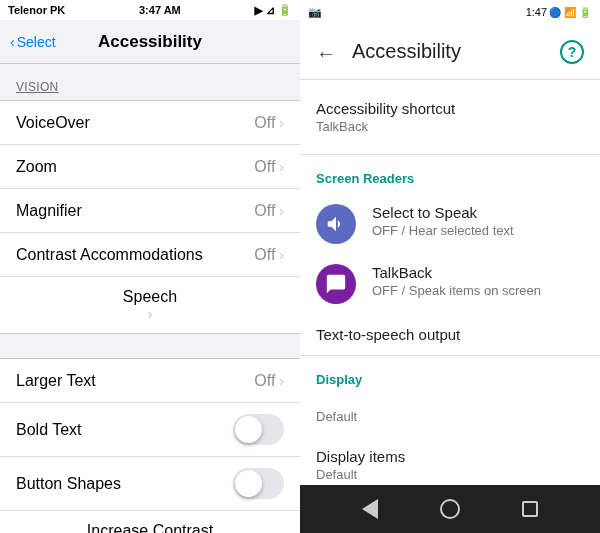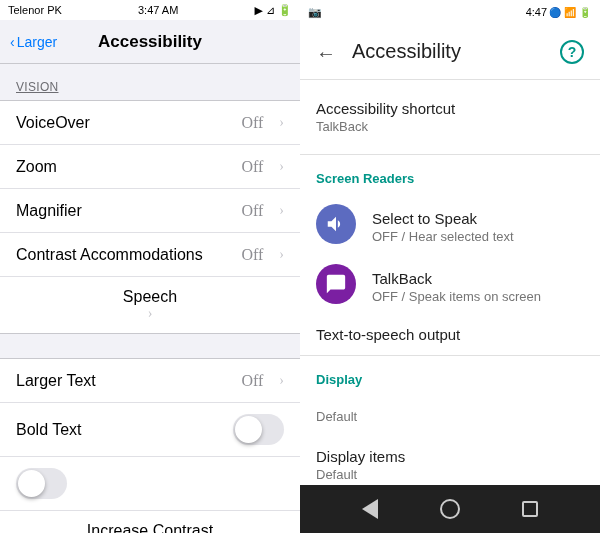--- a/index.html
+++ b/index.html
@@ -16,21 +16,21 @@
     }
 
     .ios-status-bar {
       background: #fff;
       height: 20px;
       display: flex;
       align-items: center;
       justify-content: space-between;
       padding: 0 8px;
       font-size: 11px;
-      font-weight: 400;
+      font-weight: 700;
     }
 
     .ios-nav-bar {
       background: #f2f2f7;
       height: 44px;
       display: flex;
       align-items: center;
       justify-content: center;
       position: relative;
       border-bottom: 1px solid #c8c8cd;
@@ -91,24 +91,23 @@
 
     .ios-row-label {
       font-size: 16px;
       color: #000;
       text-align: right;
     }
 
     .ios-row-right {
       display: flex;
       align-items: center;
-      gap: 16px;
+      gap: 4px;
       color: #8e8e93;
       font-size: 16px;
-      font-family: Liberation Serif, serif;
     }
 
     .ios-row-value {
       font-size: 16px;
       color: #8e8e93;
     }
 
     .ios-chevron {
       color: #c7c7cc;
       font-size: 14px;
@@ -229,21 +228,21 @@
     .android-section-header {
       padding: 16px 16px 8px 16px;
       font-size: 13px;
       color: #009688;
       font-weight: 700;
       text-transform: capitalize;
     }
 
     .android-icon-item {
       display: flex;
-      align-items: flex-end;
+      align-items: flex-start;
       padding: 10px 16px;
       cursor: pointer;
       min-height: 56px;
     }
 
     .android-icon {
       width: 40px;
       height: 40px;
       border-radius: 50%;
       display: flex;
@@ -314,21 +313,21 @@
 
   <div class="ios-status-bar">
     <span>Telenor PK</span>
     <span>3:47 AM</span>
     <span>▶ ⊿ 🔋</span>
   </div>
 
   <div class="ios-nav-bar">
     <div class="ios-nav-back">
       <span>‹</span>
-      <span>Larger</span>
+      <span>Select</span>
     </div>
     <div class="ios-nav-title">Accessibility</div>
   </div>
 
   <div class="ios-content">
 
     <div class="ios-section-header">Vision</div>
 
     <div class="ios-group">
       <div class="ios-row">
@@ -375,20 +374,21 @@
           <span class="ios-chevron">›</span>
         </div>
       </div>
       <div class="ios-row">
         <span class="ios-row-label">Bold Text</span>
         <div class="ios-toggle">
           <div class="ios-toggle-thumb"></div>
         </div>
       </div>
       <div class="ios-row">
+        <span class="ios-row-label">Button Shapes</span>
         <div class="ios-toggle">
           <div class="ios-toggle-thumb"></div>
         </div>
       </div>
       <div class="ios-row">
         <span class="ios-row-label">Increase Contrast</span>
         <div class="ios-row-right">
           <span class="ios-chevron">›</span>
         </div>
       </div>
@@ -398,21 +398,21 @@
   </div>
 </div>
 
 <div class="android-panel">
 
   <div class="android-status-bar">
     <div class="android-status-icons">
       <span>📷</span>
     </div>
     <div class="android-status-icons">
-      <span>4:47</span>
+      <span>1:47</span>
       <span style="font-size:10px;">🔵 📶 🔋</span>
     </div>
   </div>
 
   <div class="android-nav-bar">
     <div class="android-back-arrow">←</div>
     <div class="android-nav-title">Accessibility</div>
     <div class="android-help-icon">
       <span>?</span>
     </div>

